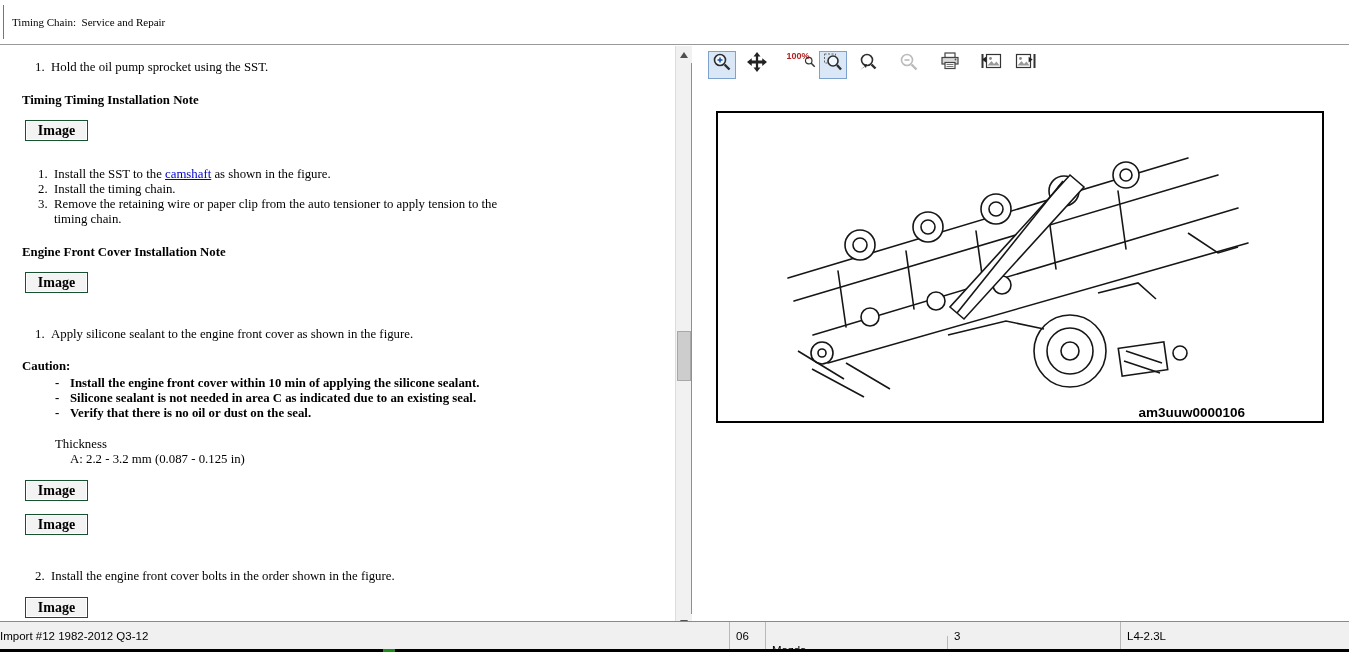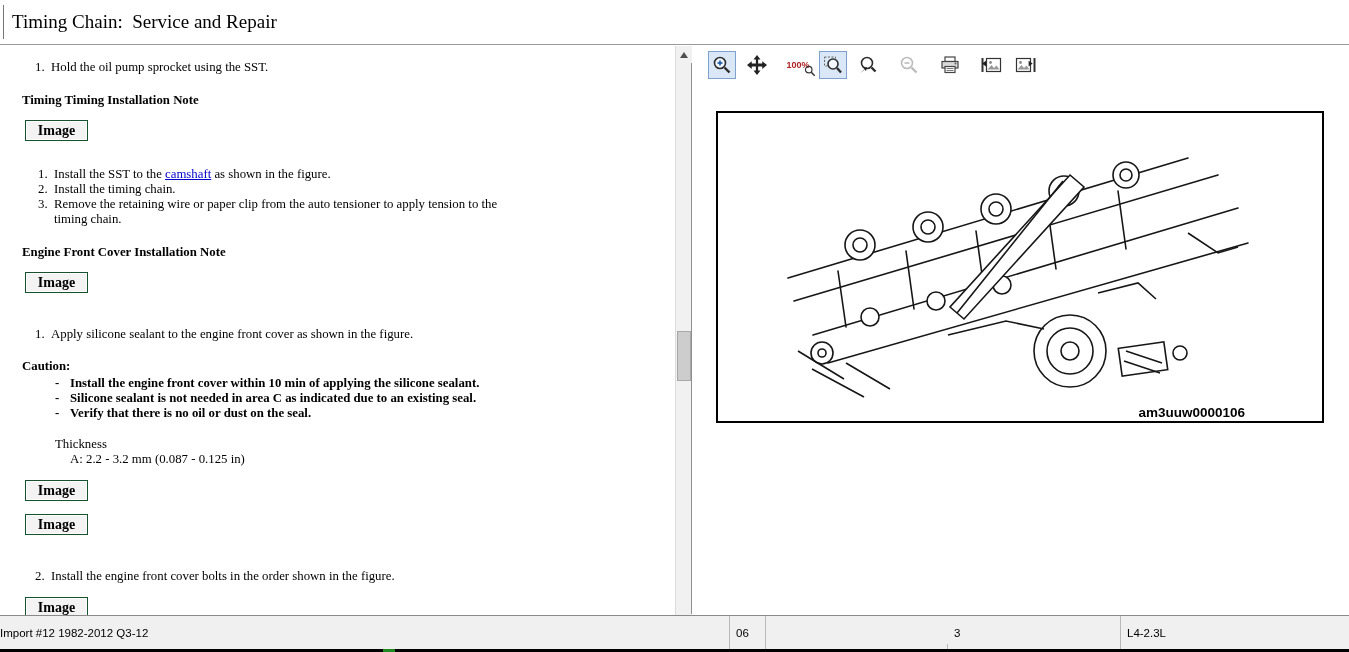--- a/index.html
+++ b/index.html
@@ -3,21 +3,21 @@
 <meta charset="utf-8">
 <style>
   * { margin:0; padding:0; box-sizing:border-box; }
   html,body { width:1349px; height:652px; overflow:hidden; background:#fff;
               font-family:"Liberation Serif", serif; color:#000; }
 
   
   .titlebar { position:absolute; left:0; top:0; width:1349px; height:45px;
               background:#fff; border-bottom:1px solid #9a9a9a; display:flex; align-items:center; }
   .titlebar .edge { width:1px; height:34px; background:#777; margin-left:3px; }
-  .titlebar h1 { font-size:19px; font-weight:normal; margin-left:8px; white-space:pre; }
+  .titlebar h1 { font-size:11px; font-weight:normal; margin-left:8px; white-space:pre; }
 
   
   .main { position:absolute; left:0; top:46px; width:1349px; height:585px; display:flex; }
   .left-panel { position:relative; width:692px; height:100%; background:#fff;
                 border-right:1px solid #8f8f8f; }
   .doc { position:absolute; left:0; top:0; right:16px; bottom:0; overflow:hidden;
          font-size:12.8px; line-height:15px; }
 
   .doc .step { display:flex; }
   .doc .marker { flex:0 0 16px; text-align:left; }
@@ -50,44 +50,44 @@
   .tri-up { width:0; height:0; border-left:4px solid transparent; border-right:4px solid transparent;
             border-bottom:6px solid #505050; }
   .tri-down { width:0; height:0; border-left:4px solid transparent; border-right:4px solid transparent;
             border-top:6px solid #505050; }
   .sb-thumb { position:absolute; left:1px; top:285px; width:14px; height:50px;
               background:#cdcdcd; border:1px solid #a8a8a8; cursor:grab; }
 
   
   .right-panel { position:relative; flex:1; height:100%; background:#fff; }
   .toolbar { display:flex; align-items:center; height:38px; padding-left:16px; gap:7px; }
-  .tool { width:28px; height:28px; display:flex; align-items:center; justify-content:center;
+  .tool { width:28px; height:28px; display:flex; align-items:flex-start; justify-content:center;
           border:1px solid transparent; cursor:pointer; background:transparent; }
   .tool.selected { background:#d9e7f7; border:1px solid #7da2ce; }
   .tool.disabled { opacity:.45; cursor:default; }
   .tool.gap { margin-left:6px; }
   .zoom100 { font-family:"Liberation Sans", sans-serif; font-size:9px; font-weight:bold;
              color:#b22222; line-height:1; position:relative; }
   .zoom100 svg { position:absolute; right:-6px; bottom:-7px; }
 
   .image-area { position:absolute; left:0; top:38px; right:0; bottom:0; }
   .figure-box { position:absolute; left:24px; top:27px; width:608px; height:312px;
                 border:2px solid #000; background:#fff; }
   .engine-svg { position:absolute; left:0; top:0; width:604px; height:308px; }
   .tool-label { position:absolute; top:8px; right:78px; width:172px; height:60px;
                 background:#000; color:#fff; font-family:"Liberation Sans", sans-serif;
                 font-size:17px; display:flex; flex-direction:column; align-items:center;
                 justify-content:center; line-height:1.45; letter-spacing:.5px; }
   .fig-code { position:absolute; right:77px; bottom:1px; font-family:"Liberation Sans", sans-serif;
               font-weight:bold; font-size:13.5px; }
 
   
-  .statusbar { position:absolute; left:0; bottom:3px; width:1349px; height:34px;
+  .statusbar { position:absolute; left:0; bottom:3px; width:1349px; height:28px;
                background:#f0f0f0; border-top:1px solid #8a8a8a; display:flex;
-               font-family:"Liberation Sans", sans-serif; font-size:11.5px; }
+               font-family:"Liberation Sans", sans-serif; font-size:11.5px; align-items:center; }
   .seg { height:100%; display:flex; align-items:center; padding:0 6px;
          border-right:1px solid #b9b9b9; overflow:hidden; white-space:nowrap; }
   .seg1 { width:730px; } .seg1 span { margin-left:-6px; }
   .seg2 { width:36px; } .seg3 { width:182px;margin-top:28px; } .seg4 { width:173px; } .seg5 { flex:1; border-right:none; }
 
   .bottom-strip { position:absolute; left:0; bottom:0; width:1349px; height:3px; background:#000; }
   .bottom-strip .green { position:absolute; left:383px; top:0; width:12px; height:3px; background:#1f8a1f; }
 
   svg.icon { display:block; }
 </style>

